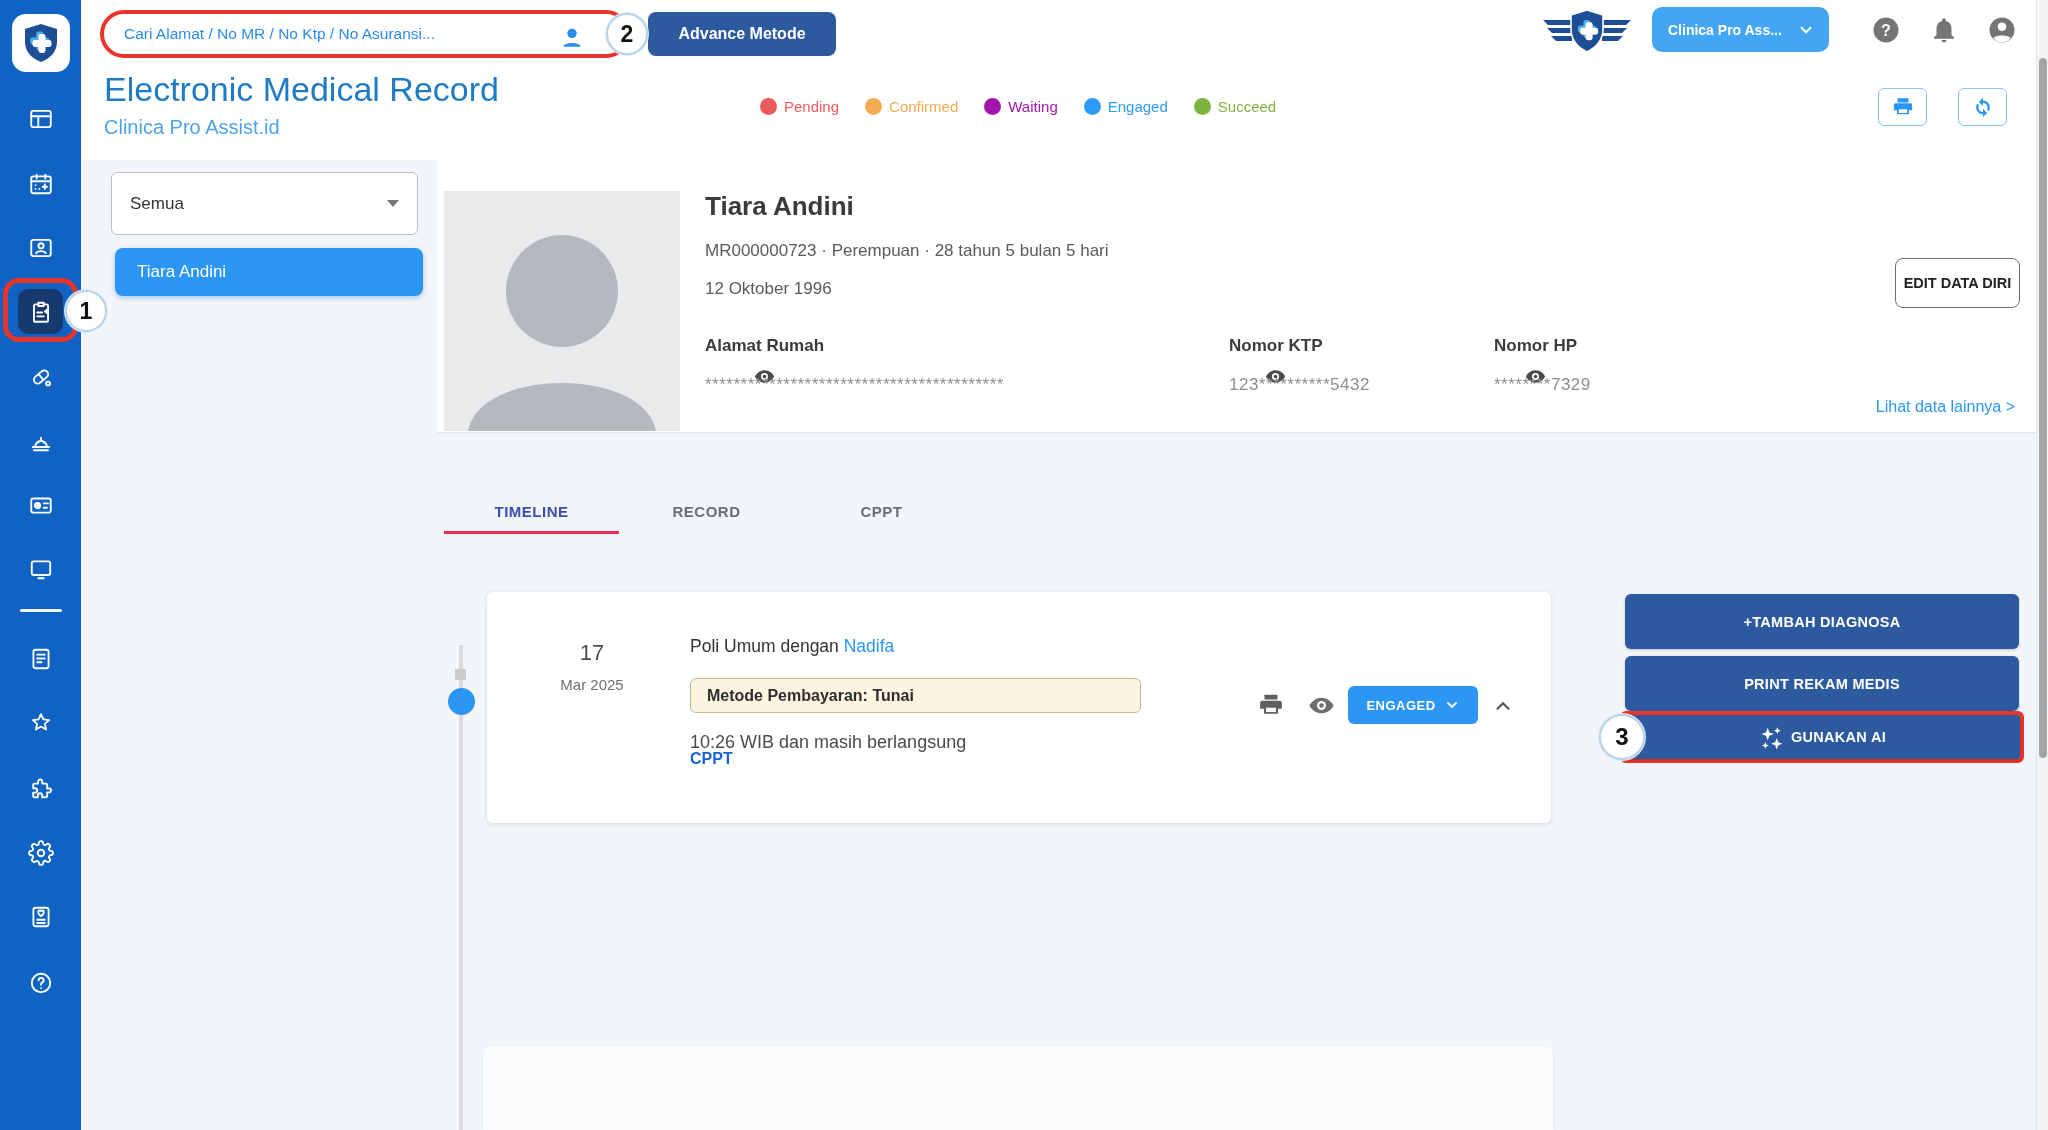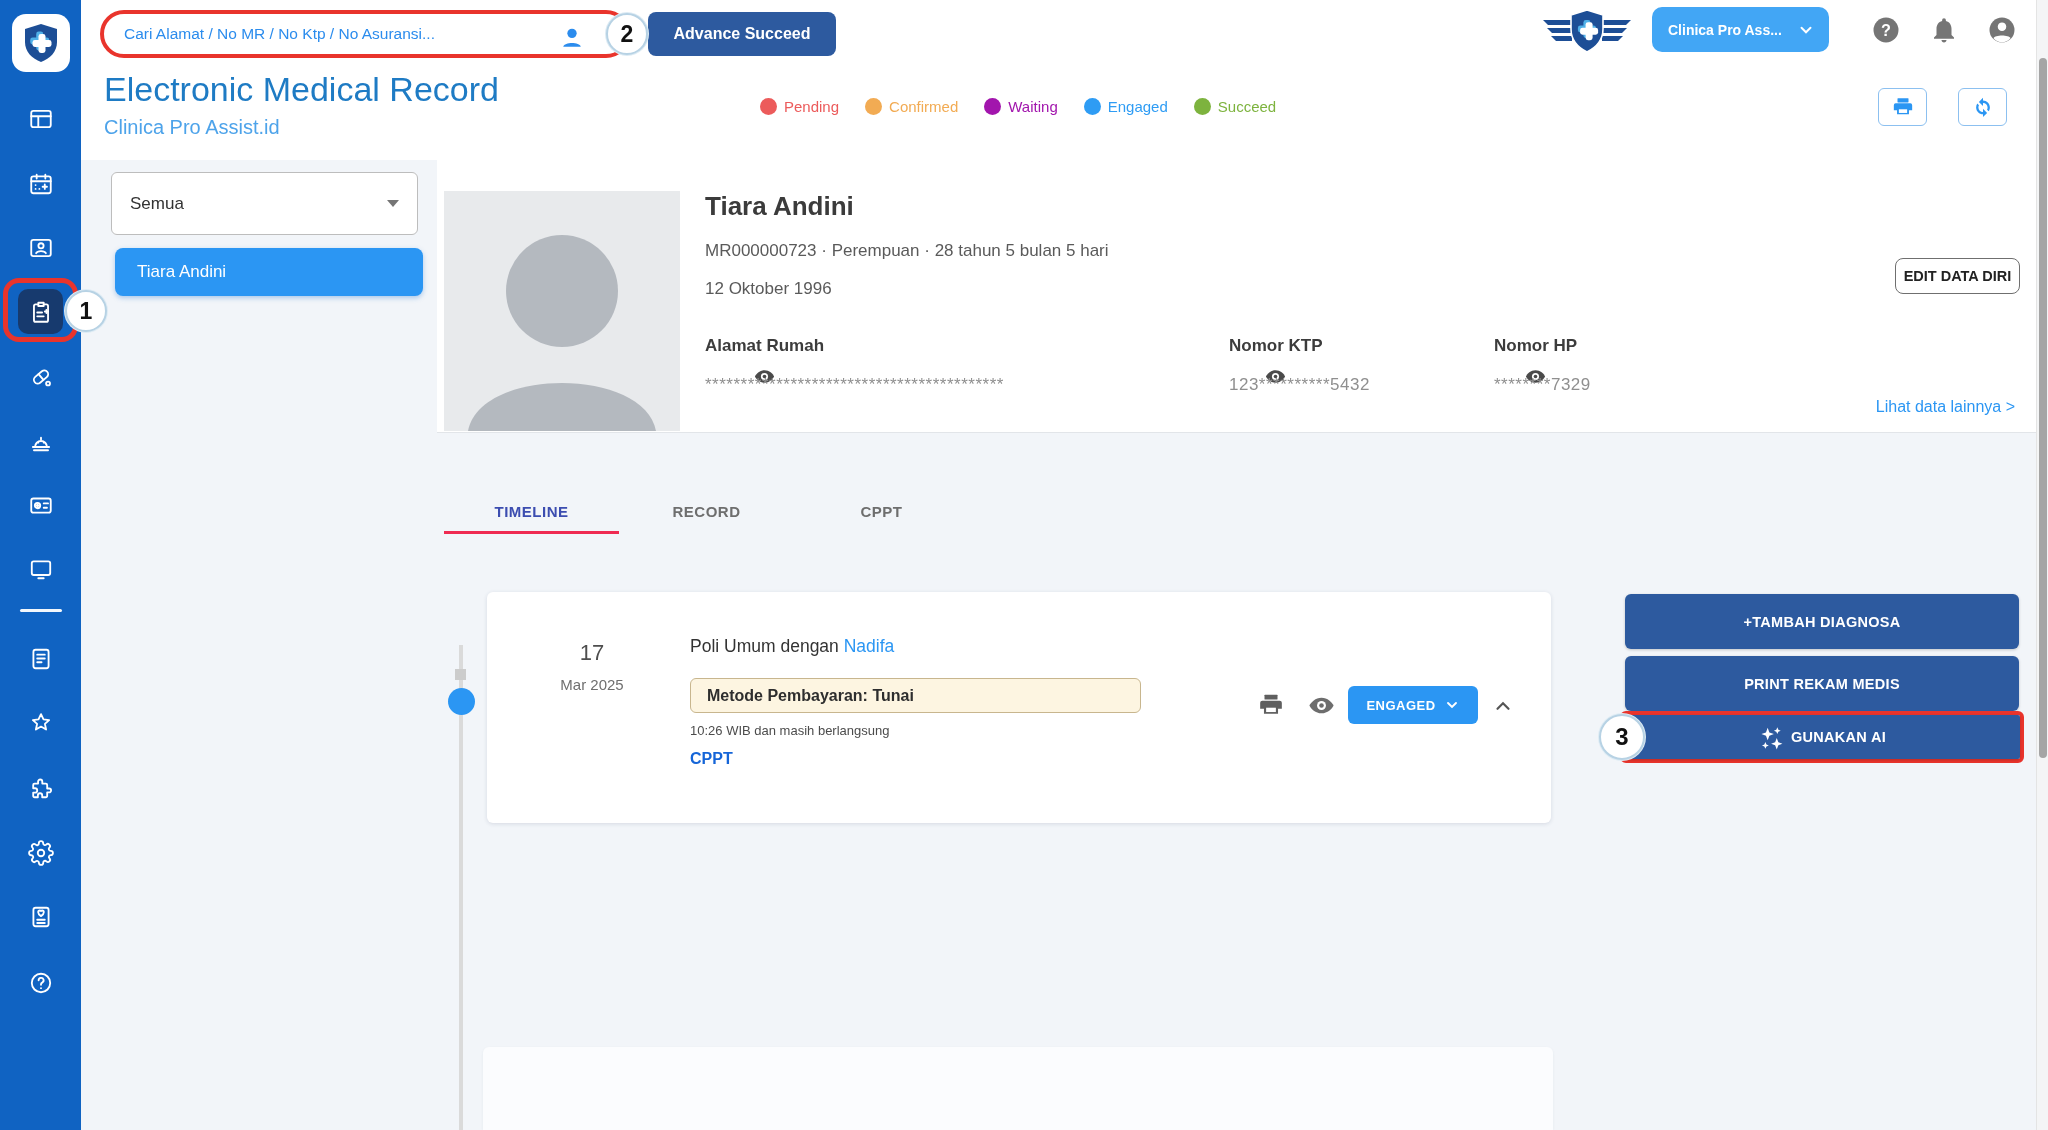--- a/index.html
+++ b/index.html
@@ -41,41 +41,41 @@
   .sel-caret { margin-left:auto; width:0; height:0; border-left:6px solid transparent; border-right:6px solid transparent; border-top:7px solid #757575; }
   .plist-item { position:absolute; left:115px; top:248px; width:308px; height:48px; background:#2b96f3; border-radius:8px; box-shadow:0 2px 5px rgba(33,118,210,.35); display:flex; align-items:center; padding:0 22px; color:#fff; font-size:17px; cursor:pointer; }
 
   .avatar { position:absolute; left:444px; top:191px; width:236px; height:240px; background:#e8eaec; display:flex; align-items:flex-end; justify-content:center; overflow:hidden; }
 
   .p-name { position:absolute; left:705px; top:191px; font-size:26px; font-weight:bold; color:#3b3b3b; }
   .p-summary { position:absolute; left:705px; top:241px; font-size:17px; color:#5a5a5a; }
   .p-dob { position:absolute; left:705px; top:279px; font-size:17px; color:#5a5a5a; }
   .p-field-label { position:absolute; top:336px; font-size:17px; font-weight:bold; color:#3c3c3c; display:flex; align-items:center; gap:9px;flex-direction:column; }
   .p-field-value { position:absolute; top:375px; font-size:17px; color:#8f8f8f; letter-spacing:.5px; }
-  .edit-btn { position:absolute; left:1895px; top:258px; width:125px; height:36px; background:#fff; border:1px solid #6f6f6f; border-radius:8px; font-size:14.5px; font-weight:bold; color:#222; display:flex; align-items:center; justify-content:center; cursor:pointer; font-family:"Liberation Sans",sans-serif; }
+  .edit-btn { position:absolute; left:1895px; top:258px; width:125px; height:50px; background:#fff; border:1px solid #6f6f6f; border-radius:8px; font-size:14.5px; font-weight:bold; color:#222; display:flex; align-items:center; justify-content:center; cursor:pointer; font-family:"Liberation Sans",sans-serif; }
   .more-link { position:absolute; right:33px; top:398px; font-size:16px; color:#2b96f3; cursor:pointer; }
 
   
   .tabs { position:absolute; left:444px; top:490px; display:flex; }
   .tab { width:175px; height:42px; display:flex; align-items:center; justify-content:center; font-size:15px; font-weight:bold; letter-spacing:.5px; color:#6e6e6e; cursor:pointer; }
   .tab.active { color:#3c4db0; }
   .tab-underline { position:absolute; left:444px; top:531px; width:175px; height:3px; background:#ef2b52; }
 
   
   .rail { position:absolute; left:459px; top:645px; width:4px; height:485px; background:#dadada; }
   .rail-tick { position:absolute; left:455px; top:669px; width:11px; height:11px; background:#cccccc; }
   .rail-dot { position:absolute; left:448px; top:688px; width:27px; height:27px; border-radius:50%; background:#2b96f3; cursor:pointer; }
 
   .tcard { position:absolute; left:487px; top:592px; width:1064px; height:231px; background:#fff; border-radius:6px; box-shadow:0 1px 4px rgba(40,60,90,.14); }
   .t-day { position:absolute; left:55px; top:48px; width:100px; text-align:center; font-size:22px; color:#4e4e4e; }
   .t-my { position:absolute; left:55px; top:84px; width:100px; text-align:center; font-size:15px; color:#6f6f6f; }
   .t-title { position:absolute; left:203px; top:44px; font-size:17.5px; color:#333; }
   .t-title a { color:#2b96f3; text-decoration:none; }
   .t-pay { position:absolute; left:203px; top:86px; width:451px; height:35px; background:#fdf5e1; border:1px solid #c8b68e; border-radius:6px; display:flex; align-items:center; padding:0 16px; font-size:16px; font-weight:bold; color:#2e2e2e; }
-  .t-time { position:absolute; left:203px; top:131px; font-size:13px; color:#4c4c4c; }
+  .t-time { position:absolute; left:203px; top:140px; font-size:18px; color:#4c4c4c; }
   .t-cppt { position:absolute; left:203px; top:158px; font-size:16px; font-weight:bold; color:#1565d8; cursor:pointer; }
   .t-print { position:absolute; left:771px; top:100px; cursor:pointer; }
   .t-eye { position:absolute; left:820px; top:99px; cursor:pointer; }
   .t-status { position:absolute; left:861px; top:94px; width:130px; height:38px; background:#2b96f3; border:none; border-radius:6px; color:#fff; font-size:13px; font-weight:bold; letter-spacing:.5px; display:flex; align-items:center; justify-content:center; gap:8px; cursor:pointer; }
   .t-collapse { position:absolute; left:1005px; top:103px; cursor:pointer; }
 
   .tcard2 { position:absolute; left:483px; top:1047px; width:1070px; height:83px; background:#fbfcfe; border-radius:6px 6px 0 0; box-shadow:0 1px 3px rgba(40,60,90,.06); }
 
   
   .action-btn { position:absolute; left:1625px; width:394px; height:55px; background:#2d5a9f; border:none; border-radius:6px; color:#fff; font-size:14.5px; font-weight:bold; letter-spacing:.3px; display:flex; align-items:center; justify-content:center; gap:10px; cursor:pointer; box-shadow:0 1px 3px rgba(0,0,0,.2); }
@@ -205,21 +205,21 @@
     </div>
   </div>
 
   <div class="search-pill">
     <span class="search-ph">Cari Alamat / No MR / No Ktp / No Asuransi...</span>
     <svg class="search-person" width="28" height="28" viewBox="0 0 24 24">
         <circle cx="12" cy="8" r="4" fill="#2b8ced"></circle>
         <path d="M4.5 19.5c1-4.2 14-4.2 15 0z" fill="#2b8ced"></path>
       </svg>
   </div>
-  <button class="adv-btn">Advance Succeed</button>
+  <button class="adv-btn">Advance Metode</button>
 
   <svg class="abs" style="left:1541px; top:8px" width="92" height="48" viewBox="0 0 92 48">
     <path d="M2 12 L31 12 L31 17 L7 17 Z" fill="#1d4e96"></path>
     <path d="M6 20 L31 20 L31 25 L11 25 Z" fill="#1d4e96"></path>
     <path d="M10 28 L31 28 L31 33 L15 33 Z" fill="#1d4e96"></path>
     <path d="M90 12 L61 12 L61 17 L85 17 Z" fill="#1d4e96"></path>
     <path d="M86 20 L61 20 L61 25 L81 25 Z" fill="#1d4e96"></path>
     <path d="M82 28 L61 28 L61 33 L77 33 Z" fill="#1d4e96"></path>
     <path d="M46 2 L62 7 V21 C62 32 55 39.5 46 44 C37 39.5 30 32 30 21 V7 Z" fill="#1d4e96" stroke="#fff" stroke-width="1.6"></path>
     <rect x="42.4" y="12" width="7" height="18" rx="2.4" fill="#4fb0e8"></rect>

